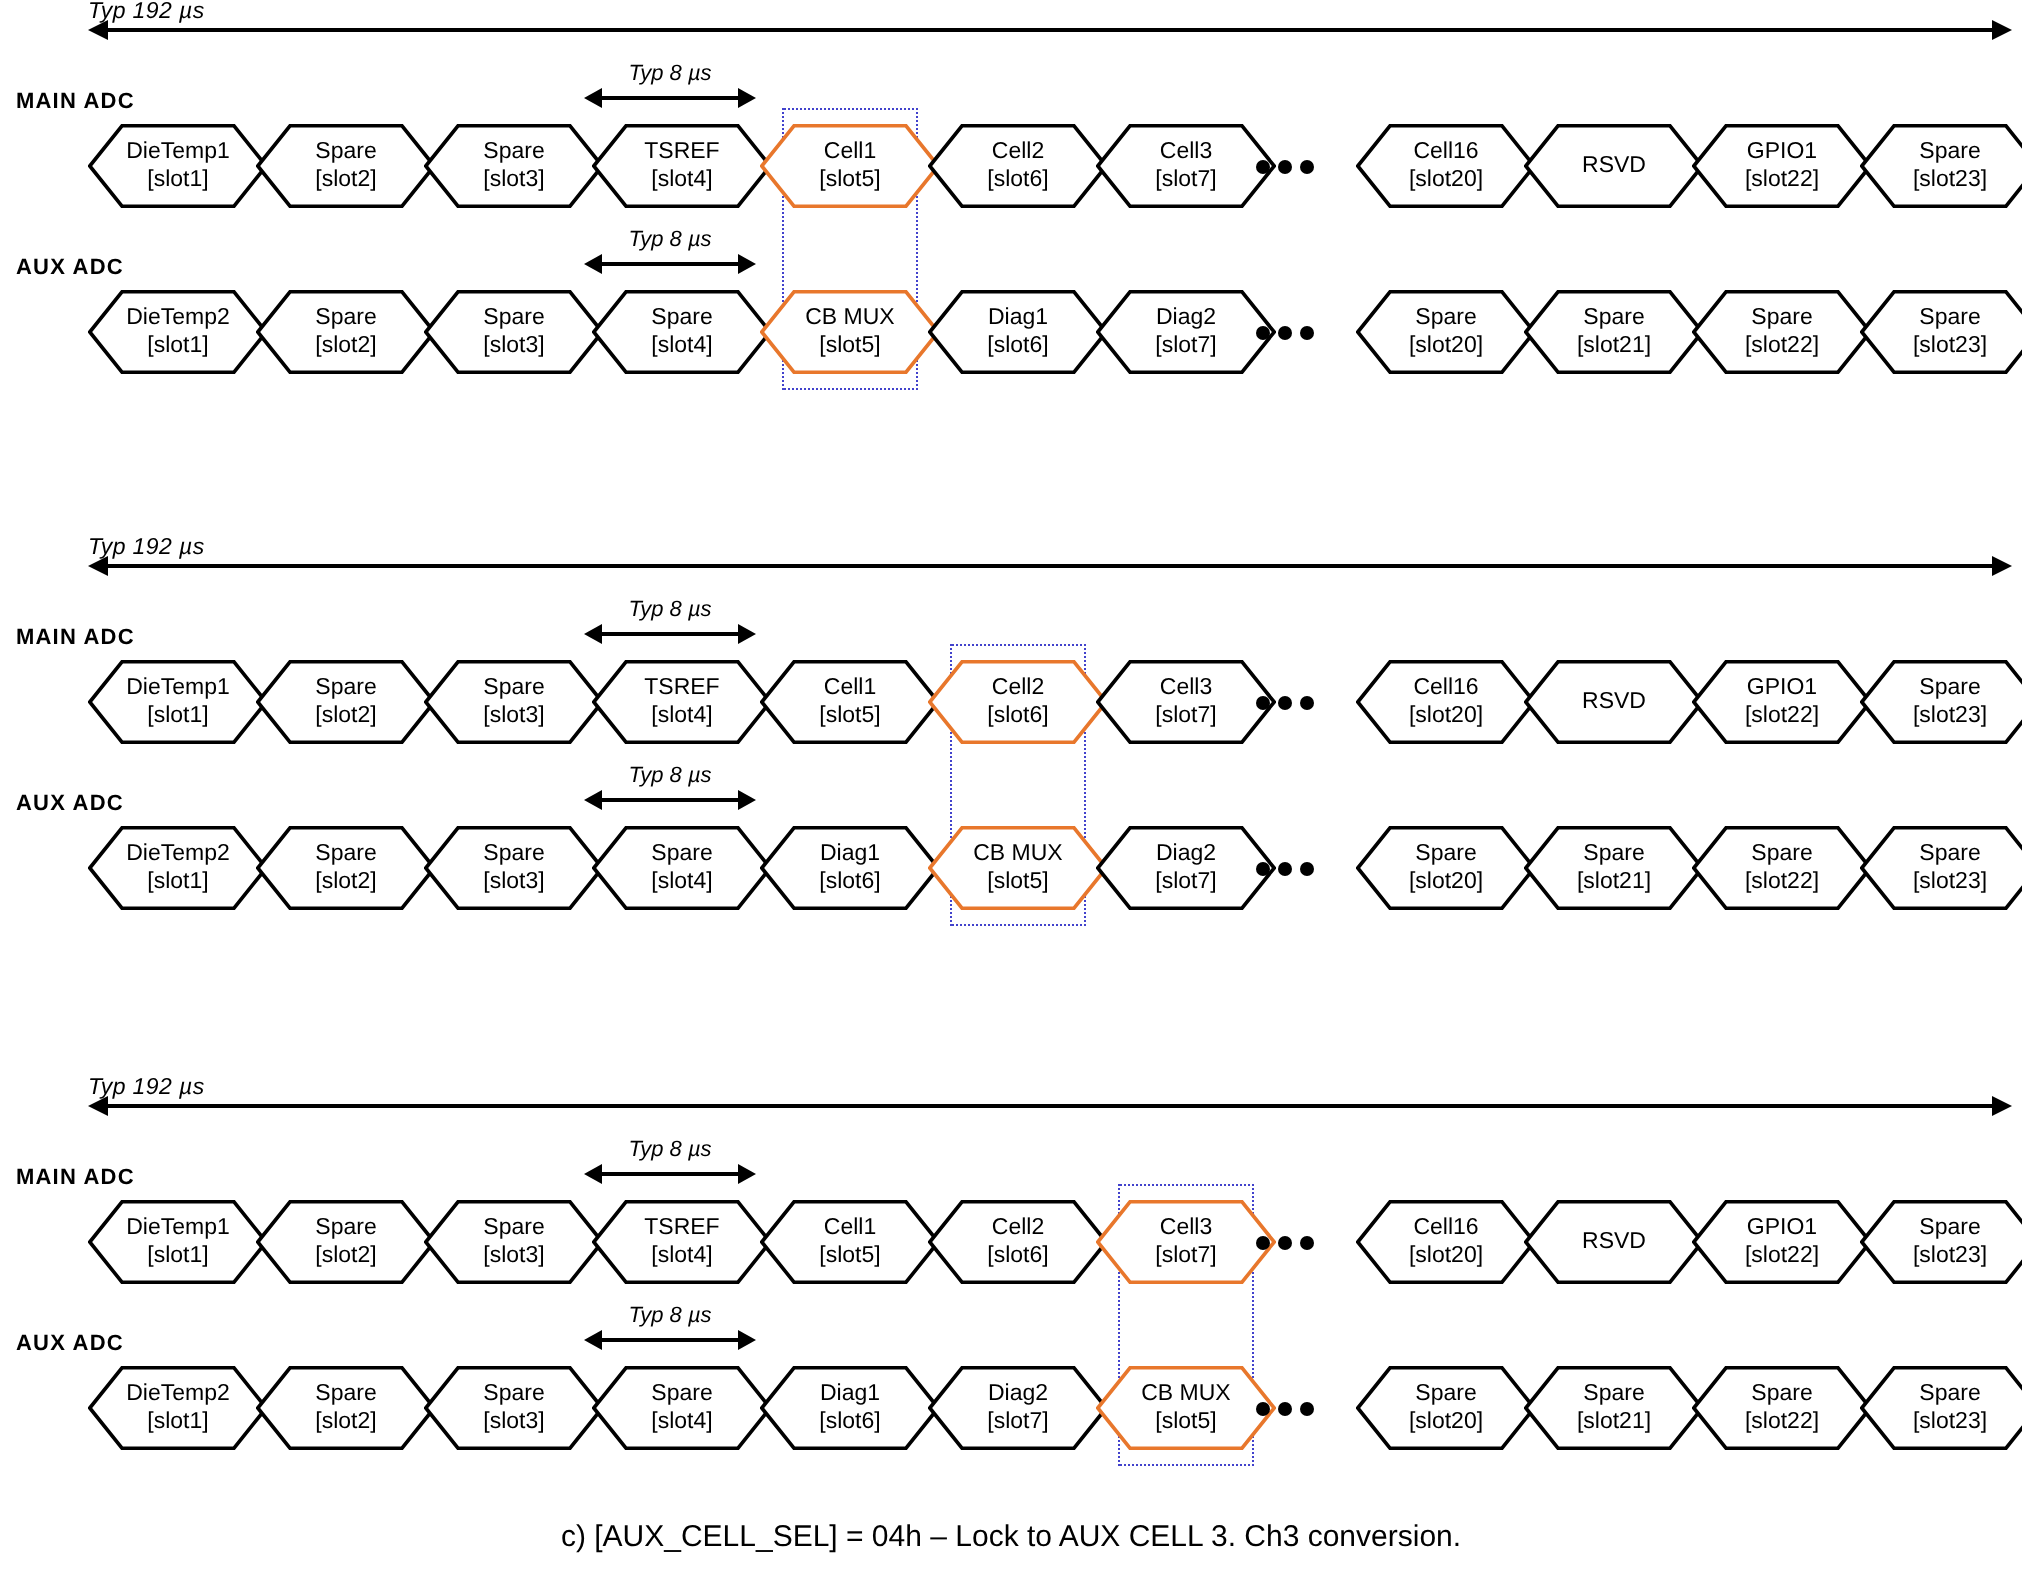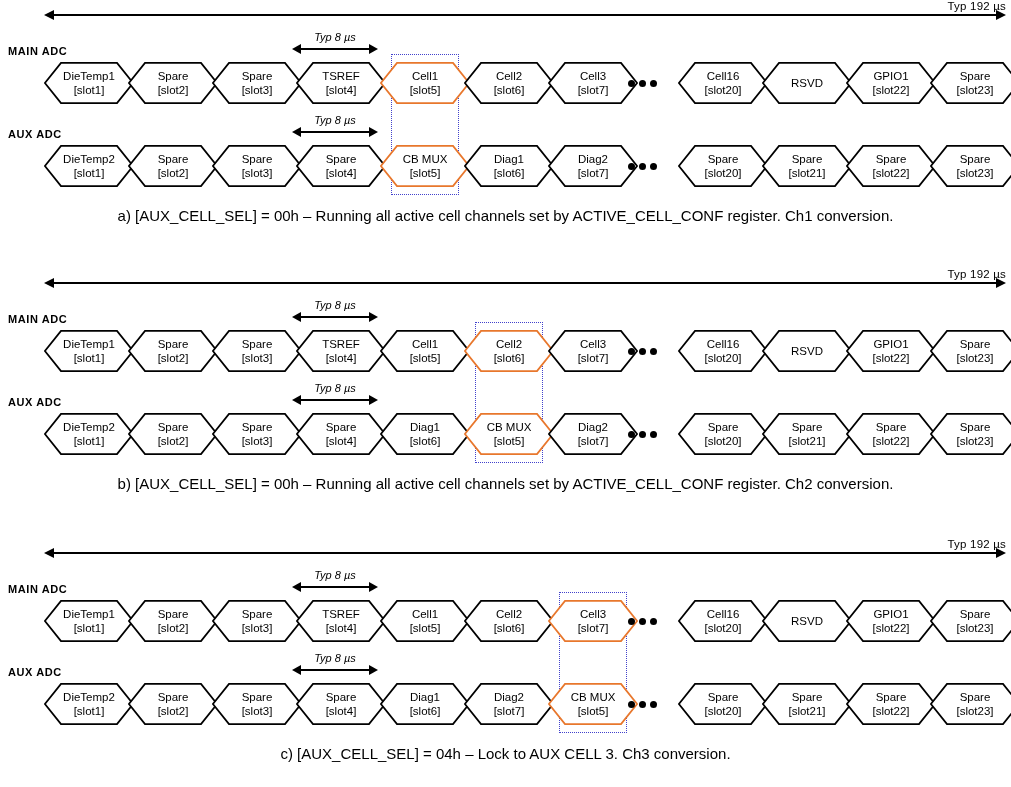--- a/index.html
+++ b/index.html
@@ -51,24 +51,25 @@
     border-top: 5px solid transparent;
     border-bottom: 5px solid transparent;
   }
   .span-arrow .head-l { left: 0; border-right: 10px solid #000; }
   .span-arrow .head-r { right: 0; border-left: 10px solid #000; }
   .span-label {
     position: absolute;
     top: -1px;
     left: 0;
     width: 962px;
-    text-align: right;
+    text-align: left;
     font-size: 11.5px;
     letter-spacing: 0.2px;
     transform: translateY(-13px);
+    font-style: italic;
   }
 
   
   .typ8 {
     position: absolute;
     width: 86px;
     height: 2px;
     text-decoration: underline;
   }
   .typ8 .line {
@@ -390,21 +391,20 @@
             <span>Spare</span>
             <span class="l2">[slot23]</span>
           </div>
         </div>
         <div class="dots" style="left: 628px; top: 162.5px;">
           <i></i>
           <i></i>
           <i></i>
         </div>
       </div>
-      <div class="caption" style="top: 207px;">a) [AUX_CELL_SEL] = 00h – Running all active cell channels set by ACTIVE_CELL_CONF register. Ch1 conversion.</div>
     </div>
     <div class="diagram d1">
       <div class="span-arrow">
         <div class="head-l"></div>
         <div class="line"></div>
         <div class="head-r"></div>
         <div class="span-label">Typ 192 µs</div>
       </div>
       <div class="rowlabel" style="top: 45px;">MAIN ADC</div>
       <div class="rowlabel" style="top: 128px;">AUX ADC</div>
@@ -625,21 +625,20 @@
             <span>Spare</span>
             <span class="l2">[slot23]</span>
           </div>
         </div>
         <div class="dots" style="left: 628px; top: 162.5px;">
           <i></i>
           <i></i>
           <i></i>
         </div>
       </div>
-      <div class="caption" style="top: 207px;">b) [AUX_CELL_SEL] = 00h – Running all active cell channels set by ACTIVE_CELL_CONF register. Ch2 conversion.</div>
     </div>
     <div class="diagram d2">
       <div class="span-arrow">
         <div class="head-l"></div>
         <div class="line"></div>
         <div class="head-r"></div>
         <div class="span-label">Typ 192 µs</div>
       </div>
       <div class="rowlabel" style="top: 45px;">MAIN ADC</div>
       <div class="rowlabel" style="top: 128px;">AUX ADC</div>
@@ -860,15 +859,15 @@
             <span>Spare</span>
             <span class="l2">[slot23]</span>
           </div>
         </div>
         <div class="dots" style="left: 628px; top: 162.5px;">
           <i></i>
           <i></i>
           <i></i>
         </div>
       </div>
-      <div class="caption" style="top: 207px;">c) [AUX_CELL_SEL] = 04h – Lock to AUX CELL 3. Ch3 conversion.</div>
+      <div class="caption" style="top: 222px;">c) [AUX_CELL_SEL] = 04h – Lock to AUX CELL 3. Ch3 conversion.</div>
     </div>
   </div>
 
 </body></html>

